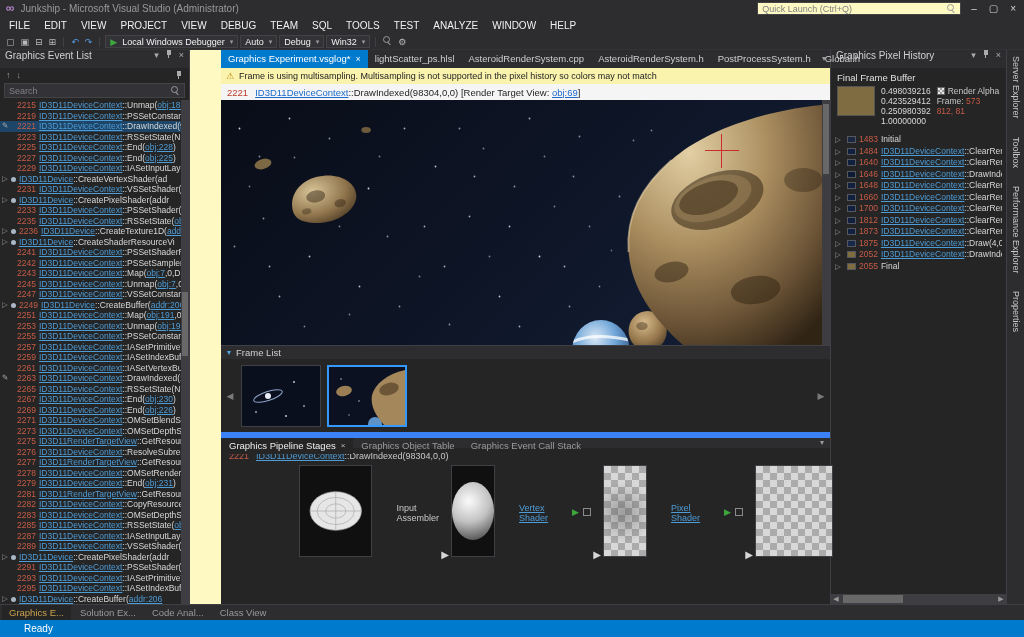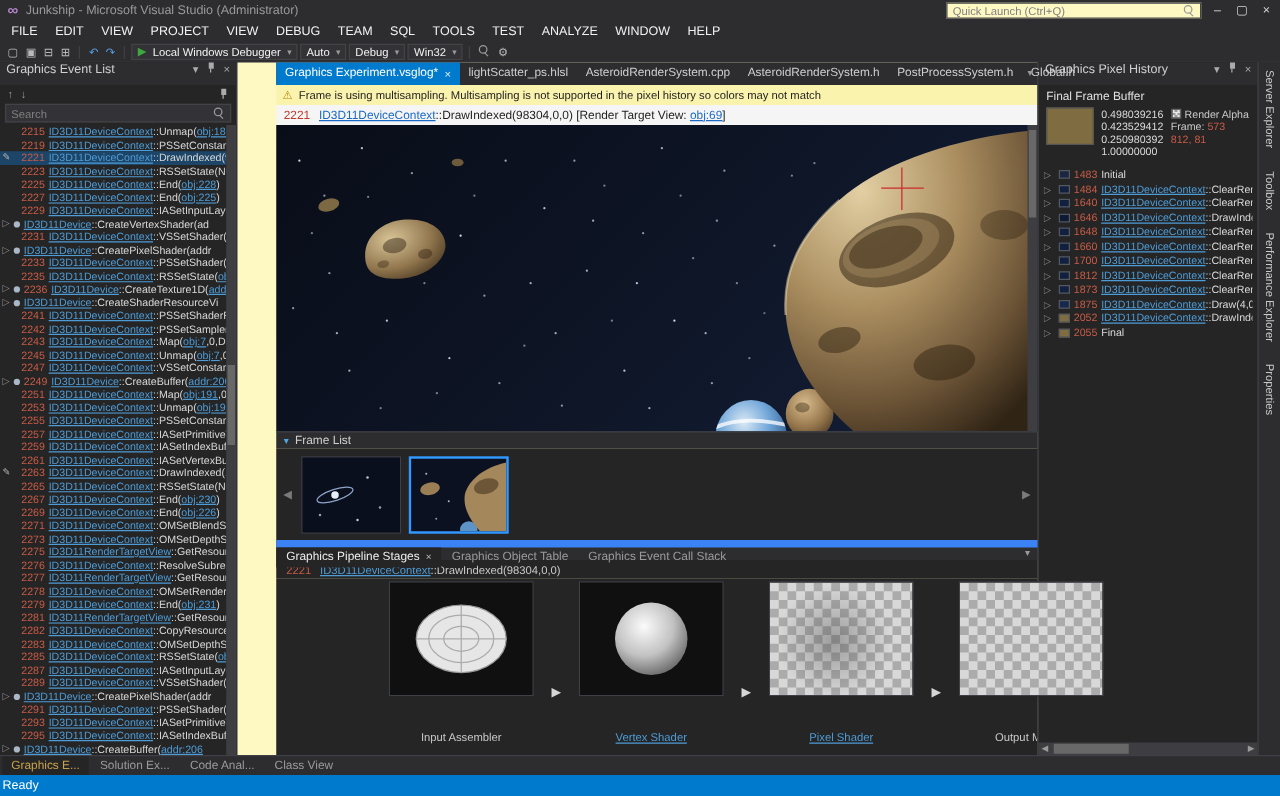--- a/index.html
+++ b/index.html
@@ -86,21 +86,21 @@
   .frame-thumb svg{width:100%;height:100%;display:block;}
   .zoom-row{height:16px;display:flex;align-items:center;justify-content:space-between;padding:0 6px;font-size:9px;color:#C8C8C8;background:#2D2D30;border-top:1px solid #3F3F46;flex:0 0 auto;}
 
   .pipe-tabs{height:16px;display:flex;align-items:flex-start;background:#2D2D30;border-top:6px solid #3b82f6;font-size:9.5px;flex:0 0 auto;position:relative;}
   .pipe-tab{padding:0 8px;color:#9a9a9c;height:16px;line-height:16px;display:flex;gap:5px;align-items:center;}
   .pipe-tab.active{background:#252526;color:#EDEDED;}
   .pipe-tab .tab-close{color:#BDBDBD;font-size:8px;}
   .pipe-chev{position:absolute;right:6px;color:#9a9a9c;font-size:8px;}
   .pipe-event{height:15px;display:flex;align-items:center;gap:4px;background:#252526;font-size:9px;padding:0 8px;flex:0 0 auto;}
   .stages{flex:1;background:#252526;display:flex;align-items:flex-start;padding:2px 0 0 78px;gap:0;min-height:0;}
-  .stage{width:140px;display:flex;flex-direction:column;align-items:center;flex:0 0 auto;gap:24px;}
+  .stage{width:140px;display:flex;flex-direction:row;align-items:center;flex:0 0 auto;gap:24px;}
   .stage-thumb{width:116px;height:92px;border:1px solid #3F3F46;background:#101010;position:relative;overflow:hidden;display:flex;align-items:center;justify-content:center;}
   .stage-thumb.checker{background-image:conic-gradient(#ABABAB 25%,#D8D8D8 0 50%,#ABABAB 0 75%,#D8D8D8 0);background-size:14px 14px;}
   .stage-thumb.ps-shade::after{content:"";position:absolute;inset:0;background:radial-gradient(circle at 45% 52%,rgba(70,70,70,.40),transparent 58%);}
   .sphere{width:58px;height:58px;border-radius:50%;background:radial-gradient(circle at 40% 33%,#FBFBFB,#C2C2C2 45%,#6B6B6B 78%,#333 100%);}
   .stage-arrow{width:12px;text-align:center;color:#D6D6D6;font-size:10px;align-self:center;margin-top:40px;flex:0 0 auto;}
   .stage-label{font-size:9px;margin-top:4px;color:#C8C8C8;line-height:10px;}
   .stage-label.is-link{color:#4E9CD6;text-decoration:underline;}
   .stage-actions{display:flex;gap:4px;margin-top:2px;height:10px;align-items:center;}
   .gridic{width:8px;height:8px;border:1px solid #8a8a8c;background:
      linear-gradient(transparent 45%,#8a8a8c 45% 55%,transparent 55%),
@@ -128,21 +128,21 @@
   
   .right-strip{width:18px;flex:0 0 18px;background:#2D2D30;border-left:1px solid #3F3F46;display:flex;flex-direction:column;align-items:center;padding-top:6px;gap:18px;}
   .vtab{writing-mode:vertical-rl;font-size:9px;color:#C9C9CB;white-space:nowrap;}
 
   
   .bottom-tabs{height:16px;background:#2D2D30;display:flex;align-items:center;padding-left:2px;gap:2px;font-size:9.5px;flex:0 0 auto;border-top:1px solid #3F3F46;}
   .btab{padding:0 7px;color:#9a9a9c;height:16px;line-height:16px;}
   .btab.active{color:#C9A24B;background:#252526;}
 
   
-  .statusbar{height:17px;background:#007ACC;color:#FFFFFF;display:flex;align-items:center;padding:0 2px;font-size:10px;flex:0 0 auto;}
+  .statusbar{height:17px;background:#007ACC;color:#FFFFFF;display:flex;align-items:center;padding:0 24px;font-size:10px;flex:0 0 auto;}
 </style>
 </head>
 <body>
 
 <div id="app">
 
   <header class="titlebar">
     <span class="vs-logo">∞</span>
     <span>Junkship - Microsoft Visual Studio (Administrator)</span>
     <div class="quick-launch">

